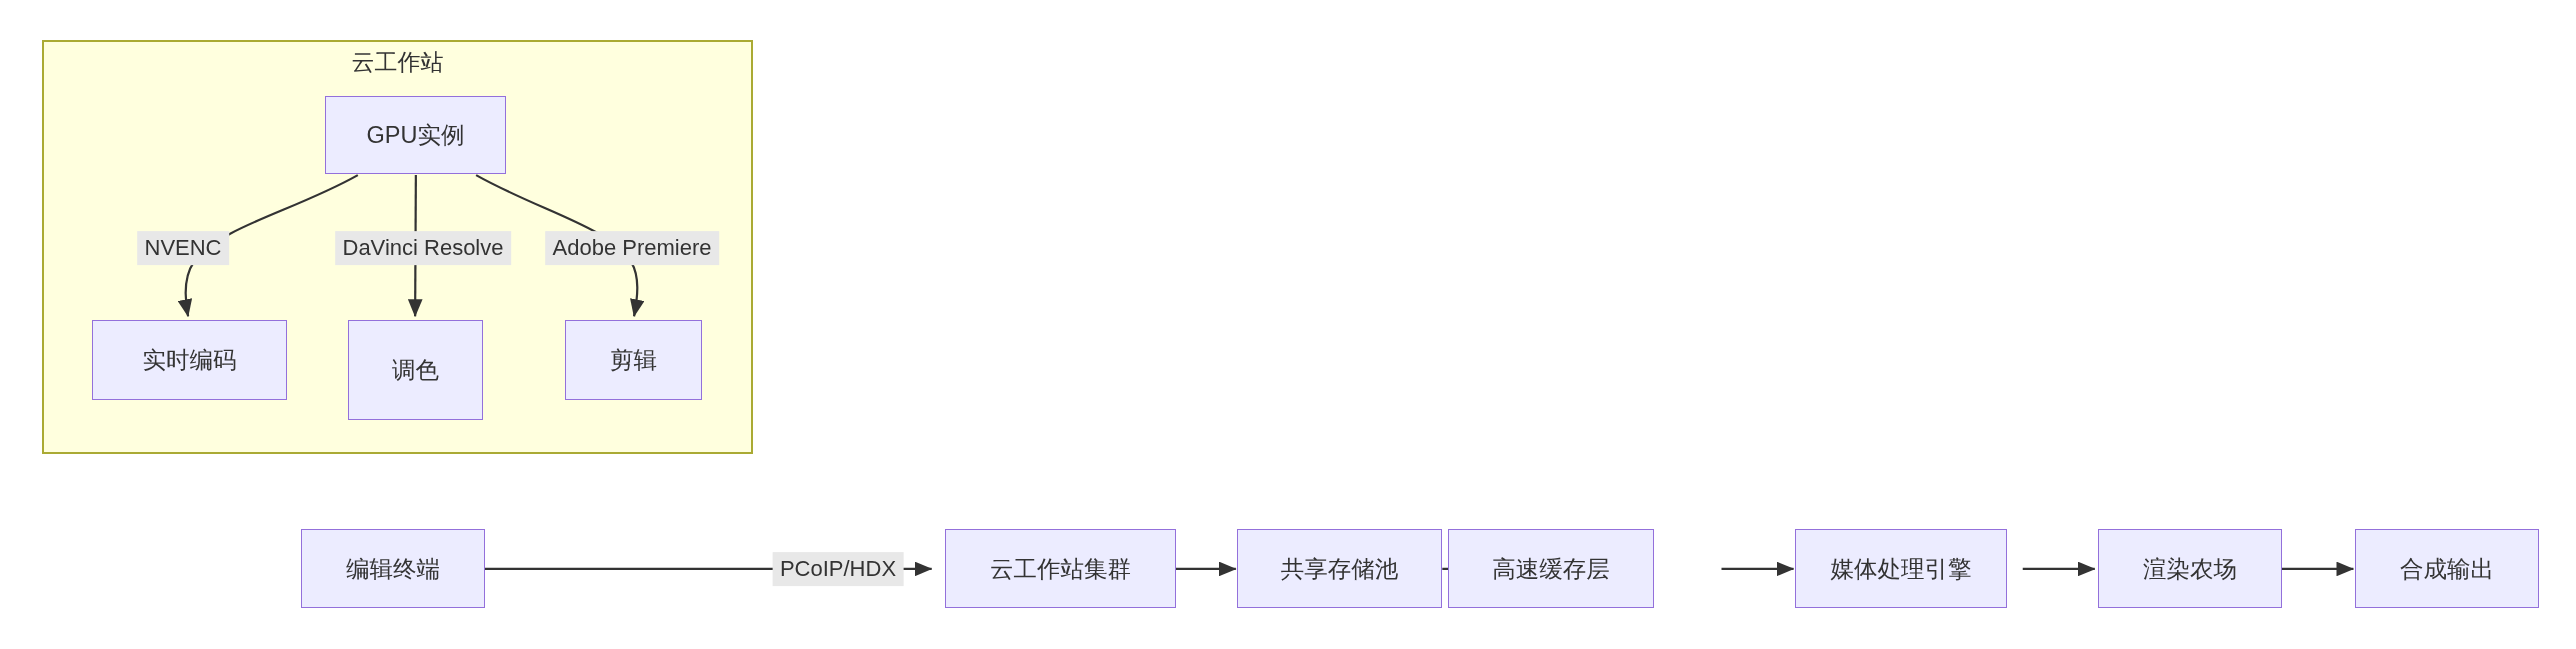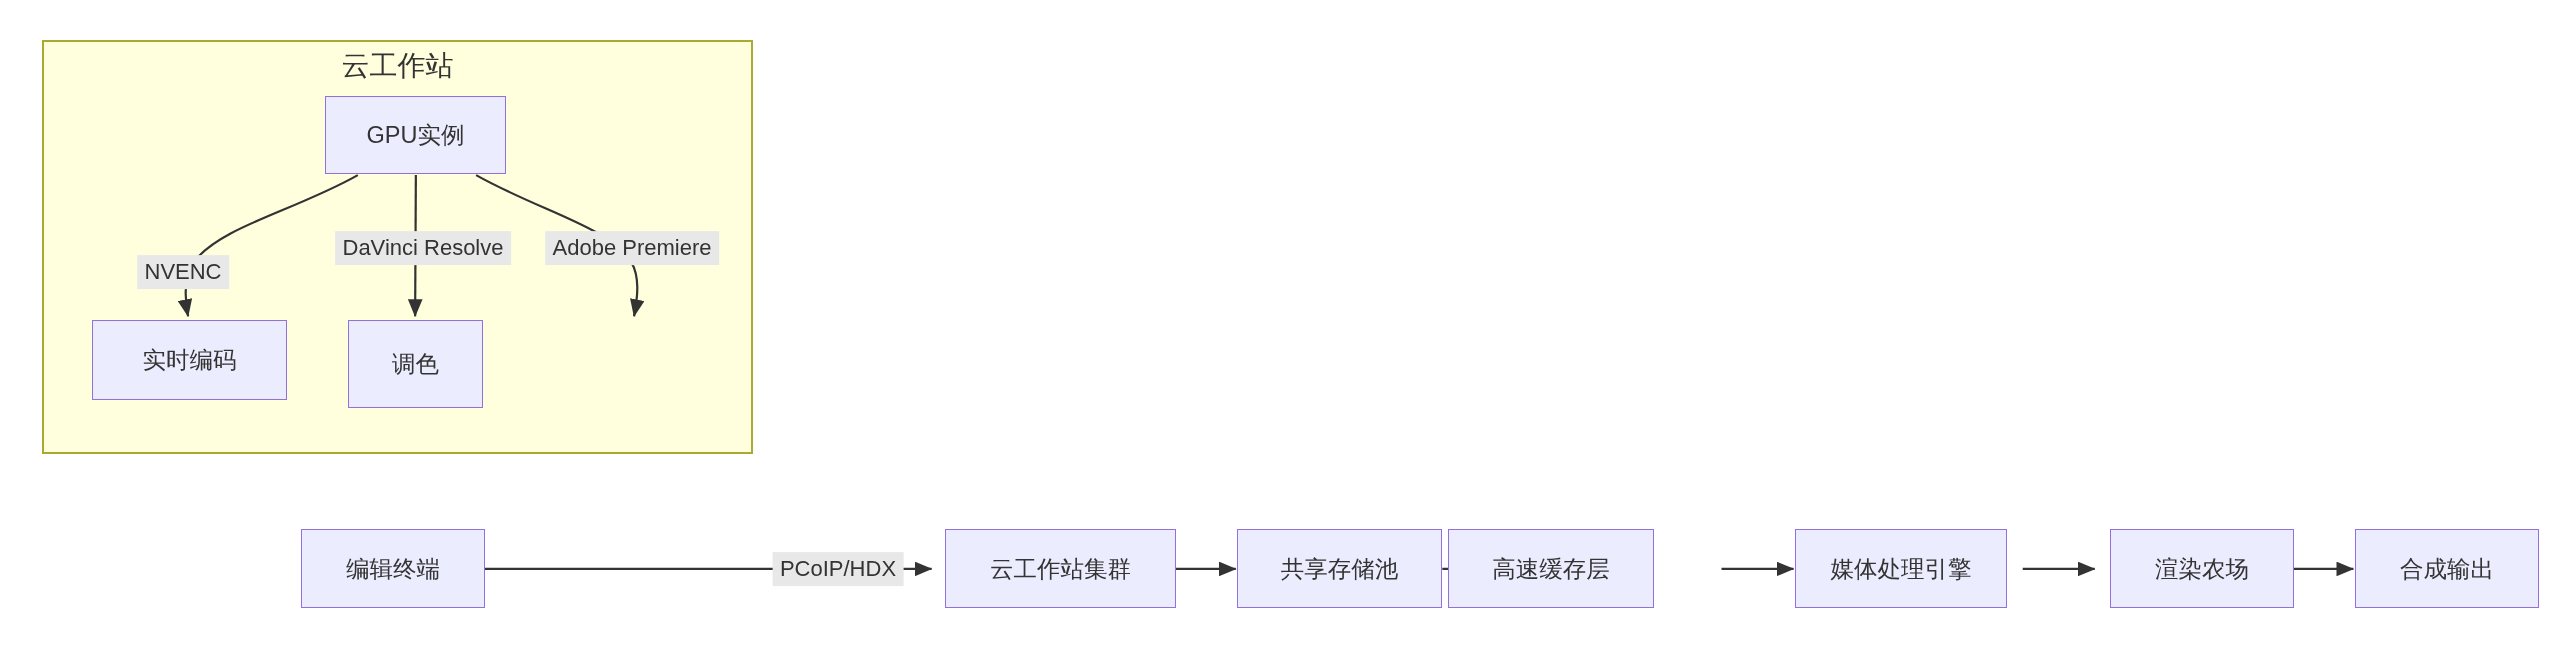--- a/index.html
+++ b/index.html
@@ -20,59 +20,59 @@
     position:absolute;
     left:42px;top:40px;width:711px;height:414px;
     background:var(--cluster_fill,#FFFFDE);
     border:2.2px solid var(--cluster_border,#AAAA33);
     box-sizing:border-box;
   }
   .cluster-title{
     position:absolute;
     left:42px;top:47px;width:711px;
     text-align:center;
-    font-size:28px;
+    font-size:23px;
     color:var(--text,#333333);
   }
 
   .node{
     position:absolute;
     background:var(--node_fill,#ECECFF);
     border:1.8px solid var(--node_border,#9370DB);
     box-sizing:border-box;
     display:flex;align-items:center;justify-content:center;
     font-size:23.5px;
     color:var(--text,#333333);
     white-space:nowrap;
   }
   
   #node-gpu     {left:325px; top:96px; width:181px; height:78px;}
   #node-encode  {left:92px; top:320px; width:195px; height:80px;}
-  #node-grade   {left:348px; top:320px; width:135px; height:88px;}
+  #node-grade   {left:348px; top:320px; width:135px; height:100px;}
   #node-edit    {left:565px; top:320px; width:137px; height:80px;}
   
   #node-terminal{left:301px; top:529px; width:184px; height:79px;}
   #node-cluster {left:933px;top:529px; width:231px; height:79px;margin-left:12px;}
   #node-storage {left:1237px;top:529px; width:205px; height:79px;}
   #node-cache   {left:1448px;top:529px; width:206px; height:79px;}
   #node-engine  {left:1795px;top:529px; width:212px; height:79px;}
-  #node-render  {left:2098px;top:529px; width:184px; height:79px;margin-left:12px;}
+  #node-render  {left:2098px;top:529px; width:184px; height:79px;}
   #node-output  {left:2355px;top:529px; width:184px; height:79px;}
 
   .edge-label{
     position:absolute;
     transform:translate(-50%,-50%);
     background:var(--edge_label_bg,#E8E8E8);
     padding:3.7px 7.3px;
     font-size:22px;
     line-height:1.2;
     color:var(--text,#333333);
     white-space:nowrap;
   }
-  #label-nvenc   {left:183px; top:248px;margin-top:24px;}
+  #label-nvenc   {left:183px; top:248px;}
   #label-davinci {left:417px; top:248px;margin-left:6px;}
   #label-premiere{left:632px; top:248px;}
   #label-pcoip   {left:838px;top:569px;}
 </style>
 </head>
 <body style="--node_fill: #ECECFF; --node_border: #9370DB; --cluster_fill: #FFFFDE; --cluster_border: #AAAA33; --edge_label_bg: #E8E8E8; --line: #333333; --text: #333333;">
 
 <div id="canvas">
 
   <div class="cluster"></div>
@@ -91,20 +91,21 @@
     <path class="edge" marker-end="url(#arrow)" d="M 1584 774 L 1682 774"></path>
     <path class="edge" marker-end="url(#arrow)" d="M 1963 774 L 2061 774"></path>
     <path class="edge" marker-end="url(#arrow)" d="M 2343 774 L 2441 774"></path>
     <path class="edge" marker-end="url(#arrow)" d="M 2753 774 L 2851 774"></path>
     <path class="edge" marker-end="url(#arrow)" d="M 3105 774 L 3203 774"></path>
   </svg>
 
   <div class="node" id="node-gpu">GPU实例</div>
   <div class="node" id="node-encode">实时编码</div>
   <div class="node" id="node-grade">调色</div>
+  <div class="node" id="node-edit">剪辑</div>
 
   <div class="node" id="node-terminal">编辑终端</div>
   <div class="node" id="node-cluster">云工作站集群</div>
   <div class="node" id="node-storage">共享存储池</div>
   <div class="node" id="node-cache">高速缓存层</div>
   <div class="node" id="node-engine">媒体处理引擎</div>
   <div class="node" id="node-render">渲染农场</div>
   <div class="node" id="node-output">合成输出</div>
 
   <div class="edge-label" id="label-nvenc">NVENC</div>

